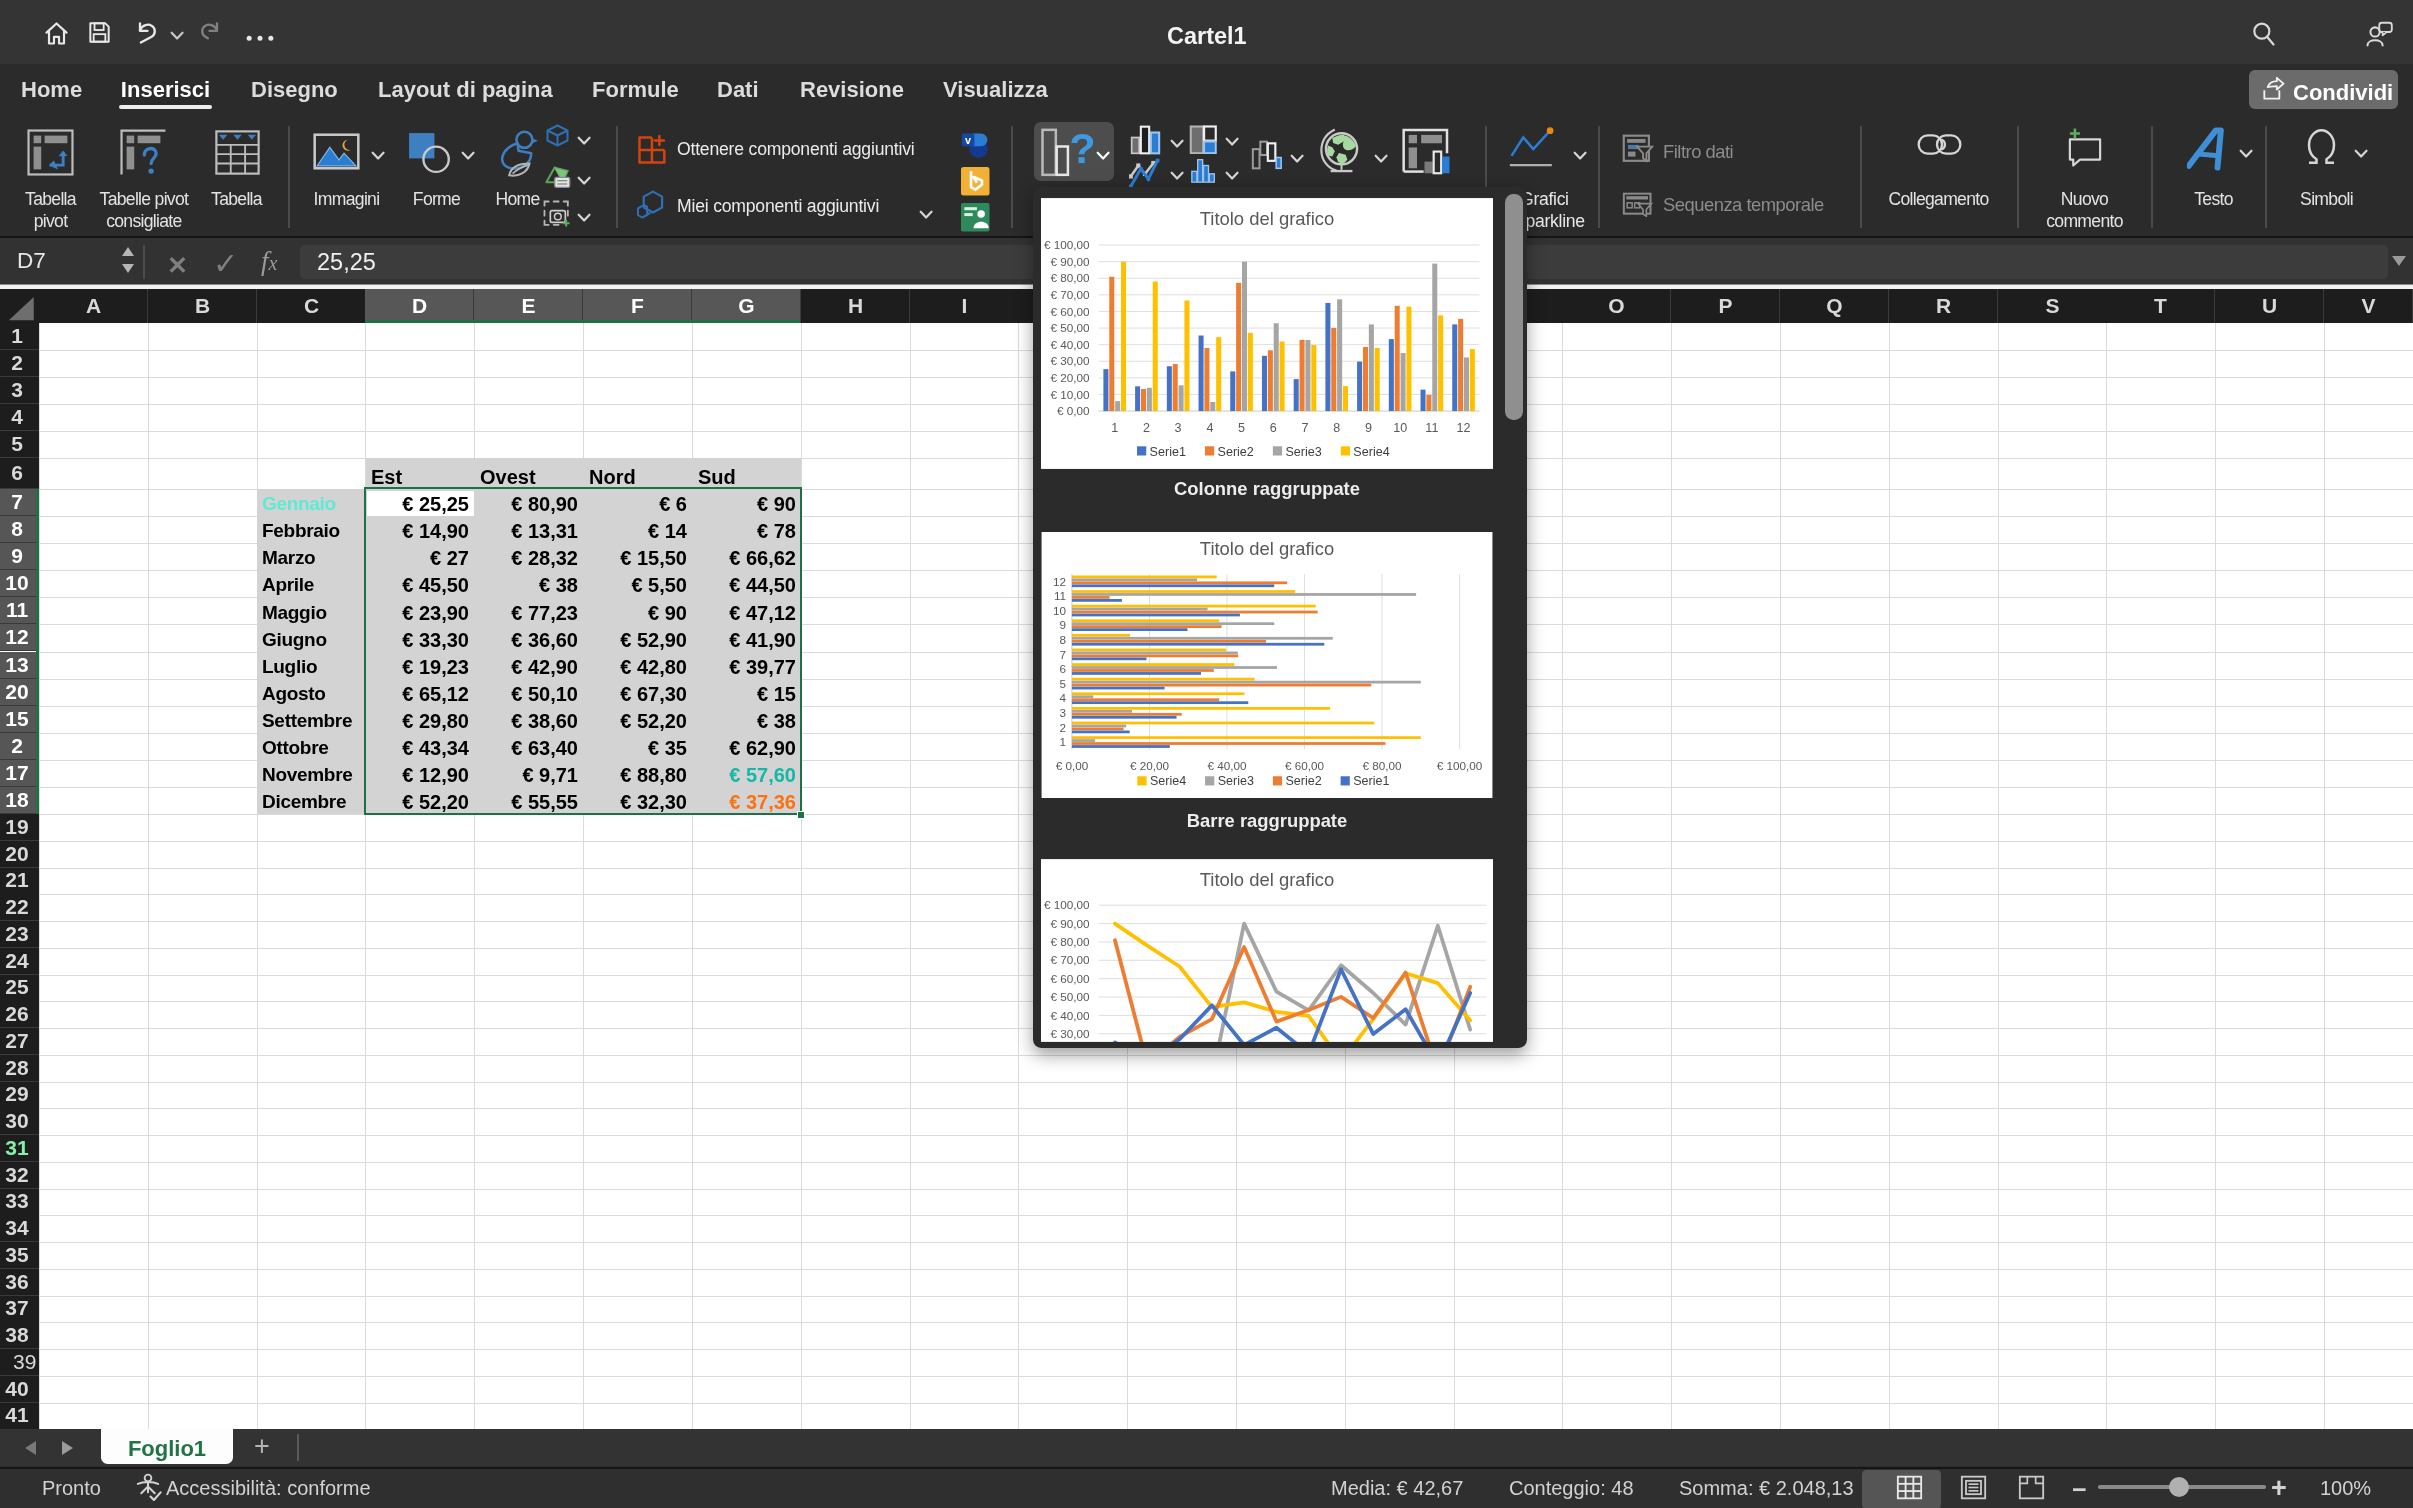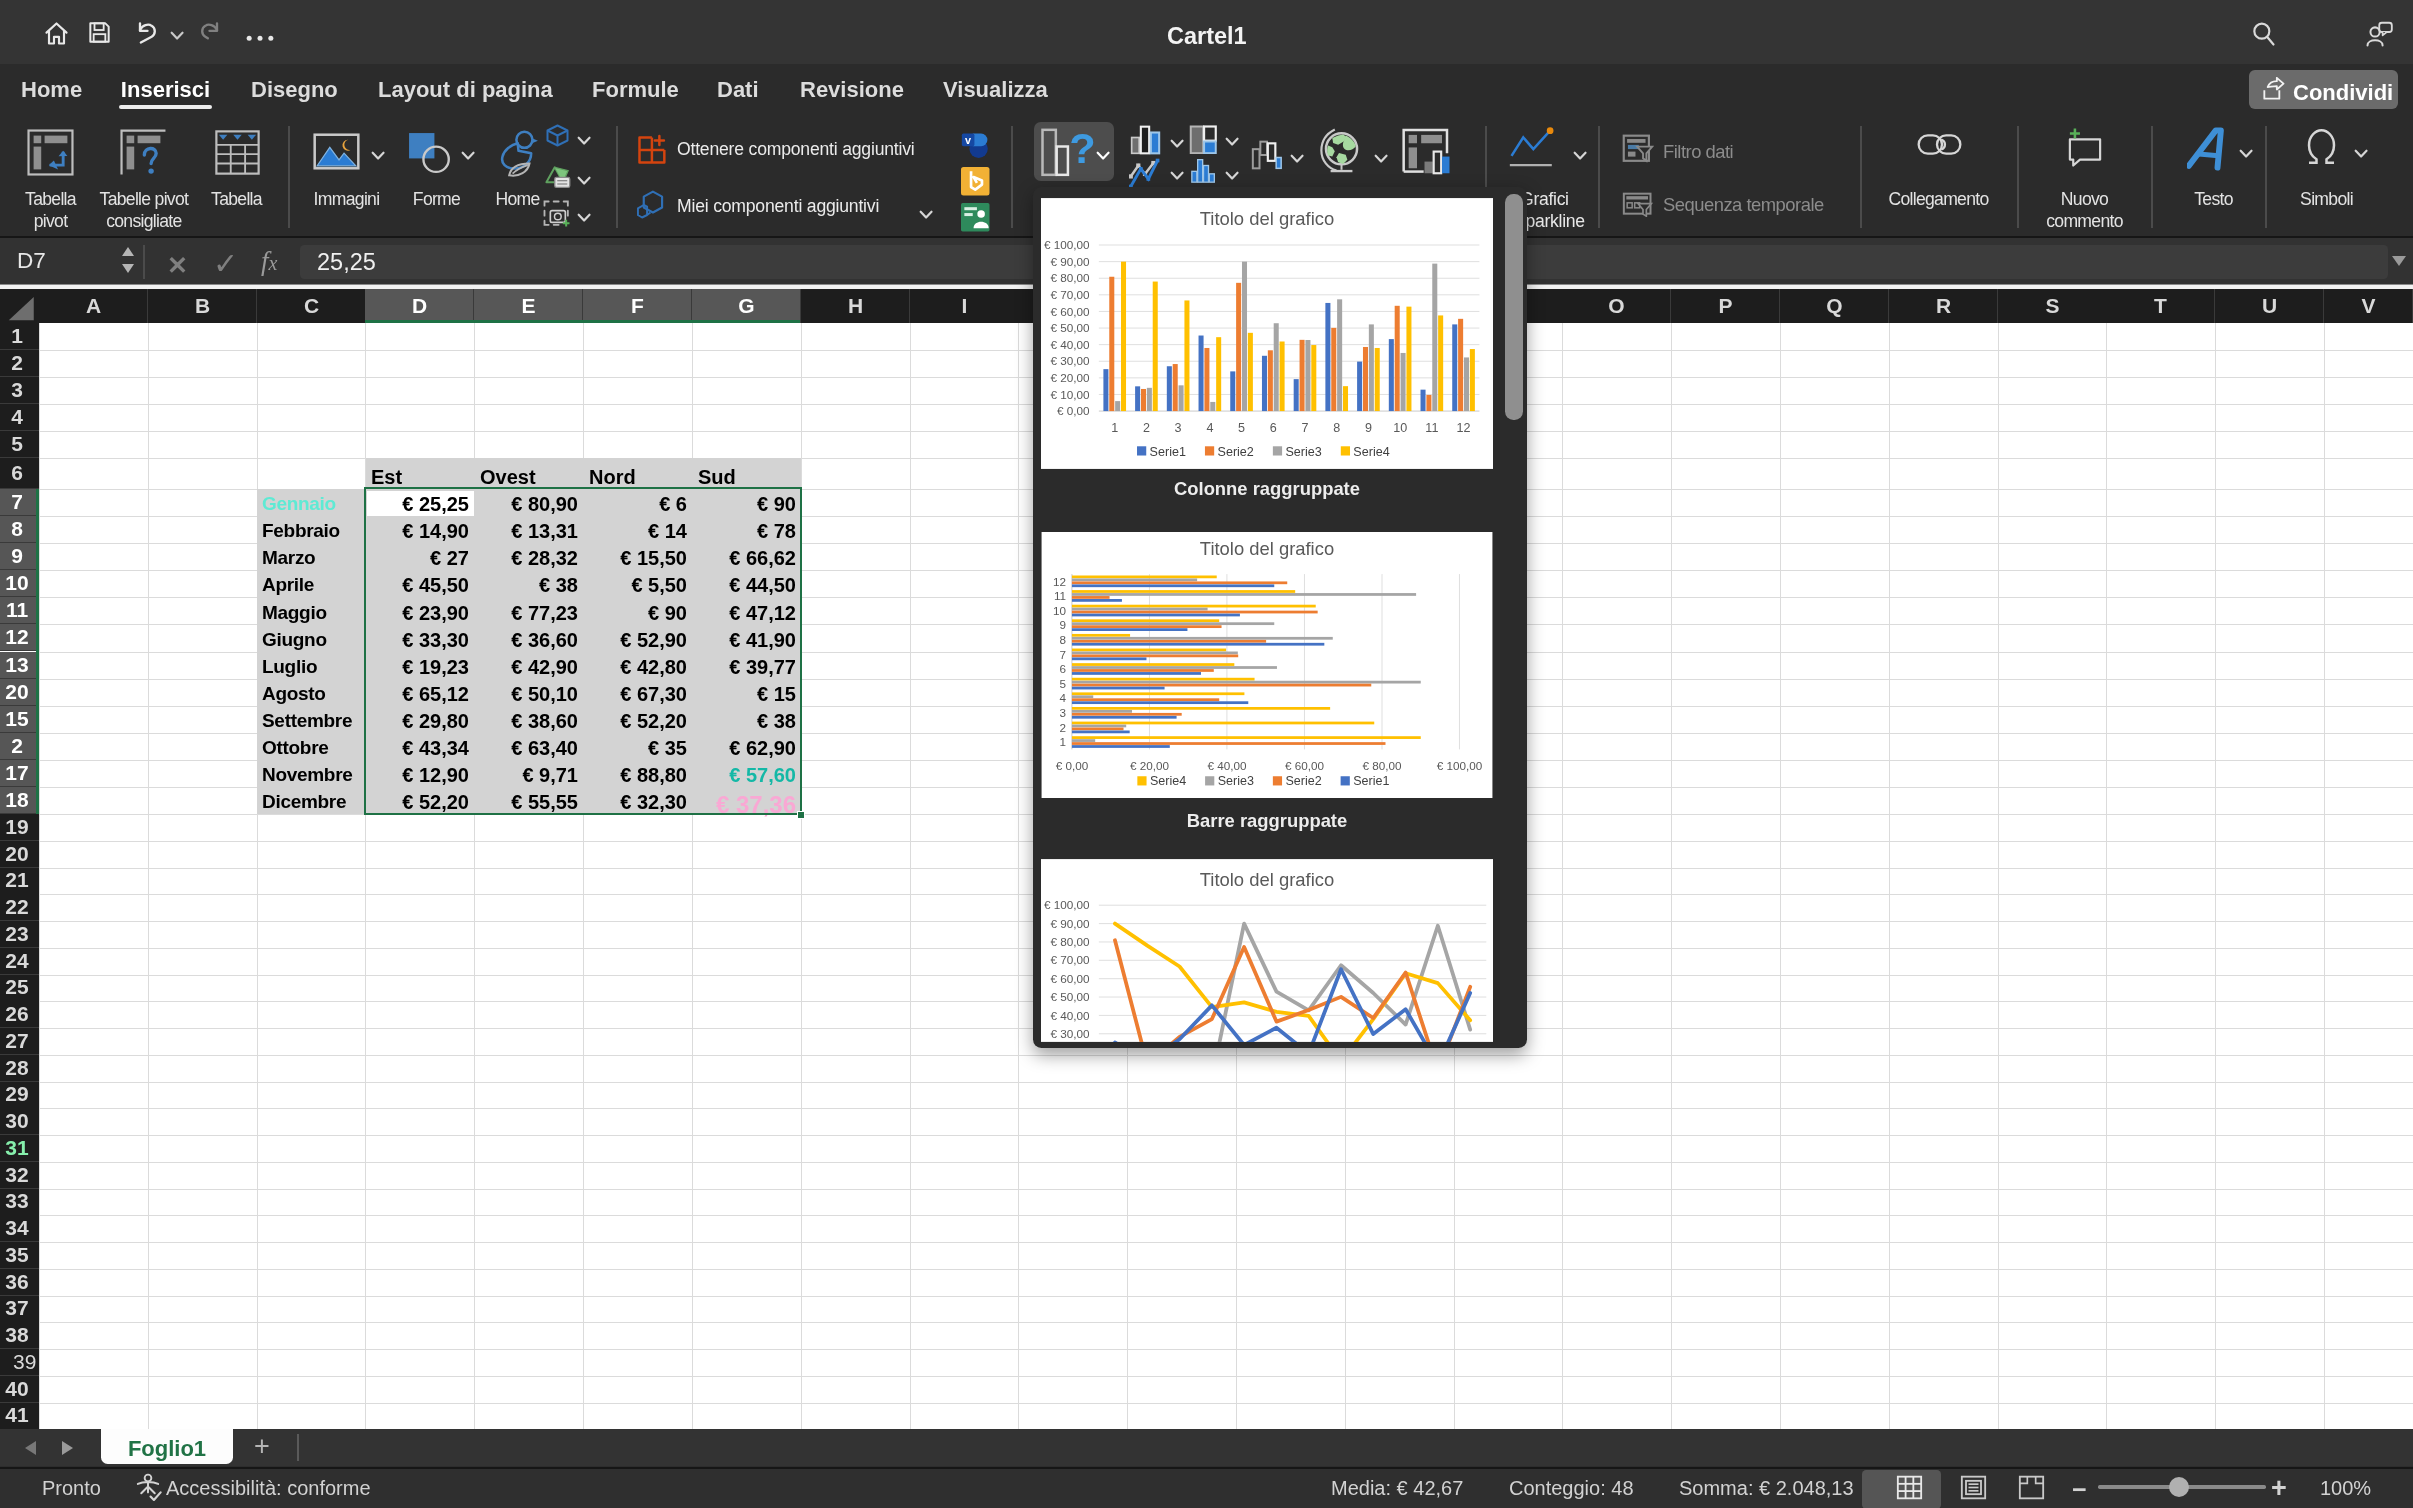--- a/index.html
+++ b/index.html
@@ -599,21 +599,21 @@
 <div class="t" style="left:474px;top:737px;font-size:20px;font-weight:bold;color:#000;width:104px;text-align:right;">€ 63,40</div>
 <div class="t" style="left:583px;top:737px;font-size:20px;font-weight:bold;color:#000;width:104px;text-align:right;">€ 35</div>
 <div class="t" style="left:692px;top:737px;font-size:20px;font-weight:bold;color:#000;width:104px;text-align:right;">€ 62,90</div>
 <div class="t" style="left:365px;top:764px;font-size:20px;font-weight:bold;color:#000;width:104px;text-align:right;">€ 12,90</div>
 <div class="t" style="left:474px;top:764px;font-size:20px;font-weight:bold;color:#000;width:104px;text-align:right;">€ 9,71</div>
 <div class="t" style="left:583px;top:764px;font-size:20px;font-weight:bold;color:#000;width:104px;text-align:right;">€ 88,80</div>
 <div class="t" style="left:692px;top:764px;font-size:20px;font-weight:bold;color:#14b8a6;width:104px;text-align:right;">€ 57,60</div>
 <div class="t" style="left:365px;top:791px;font-size:20px;font-weight:bold;color:#000;width:104px;text-align:right;">€ 52,20</div>
 <div class="t" style="left:474px;top:791px;font-size:20px;font-weight:bold;color:#000;width:104px;text-align:right;">€ 55,55</div>
 <div class="t" style="left:583px;top:791px;font-size:20px;font-weight:bold;color:#000;width:104px;text-align:right;">€ 32,30</div>
-<div class="t" style="left:692px;top:791px;font-size:24px;font-weight:bold;color:#f9a8d4;width:104px;text-align:right;">€ 37,36</div>
+<div class="t" style="left:692px;top:791px;font-size:20px;font-weight:bold;color:#f97316;width:104px;text-align:right;">€ 37,36</div>
 <div class="" style="left:364px;top:487px;width:438px;height:328px;border:2.9px solid #1e7145;"></div>
 <div class="" style="left:797px;top:811px;width:8.4px;height:8.4px;background:#1e7145;border:1.3px solid #ffffff;"></div>
 <div class="" style="left:0px;top:1429px;width:2413px;height:37px;background:#333333;"></div>
 <div style="left:25px;top:1441px;width:0;height:0;border-top:7.5px solid transparent;border-bottom:7.5px solid transparent;border-right:11px solid #787878;"></div>
 <div style="left:62px;top:1441px;width:0;height:0;border-top:7.5px solid transparent;border-bottom:7.5px solid transparent;border-left:11px solid #9a9a9a;"></div>
 <div class="" style="left:101px;top:1429px;width:132px;height:35px;background:#fdfdfd;border-radius:0 0 6.7px 6.7px;"></div>
 <div class="t" style="left:101px;top:1436px;font-size:22px;font-weight:bold;color:#217346;width:132px;text-align:center;">Foglio1</div>
 <div class="t" style="left:254px;top:1431px;font-size:27px;color:#b5b5b5;">+</div>
 <div class="" style="left:297px;top:1434px;width:1.7px;height:27px;background:#5a5a5a;"></div>
 <div class="" style="left:0px;top:1467px;width:2413px;height:42px;background:#2f2f2f;border-top:2.5px solid #161616;"></div>

